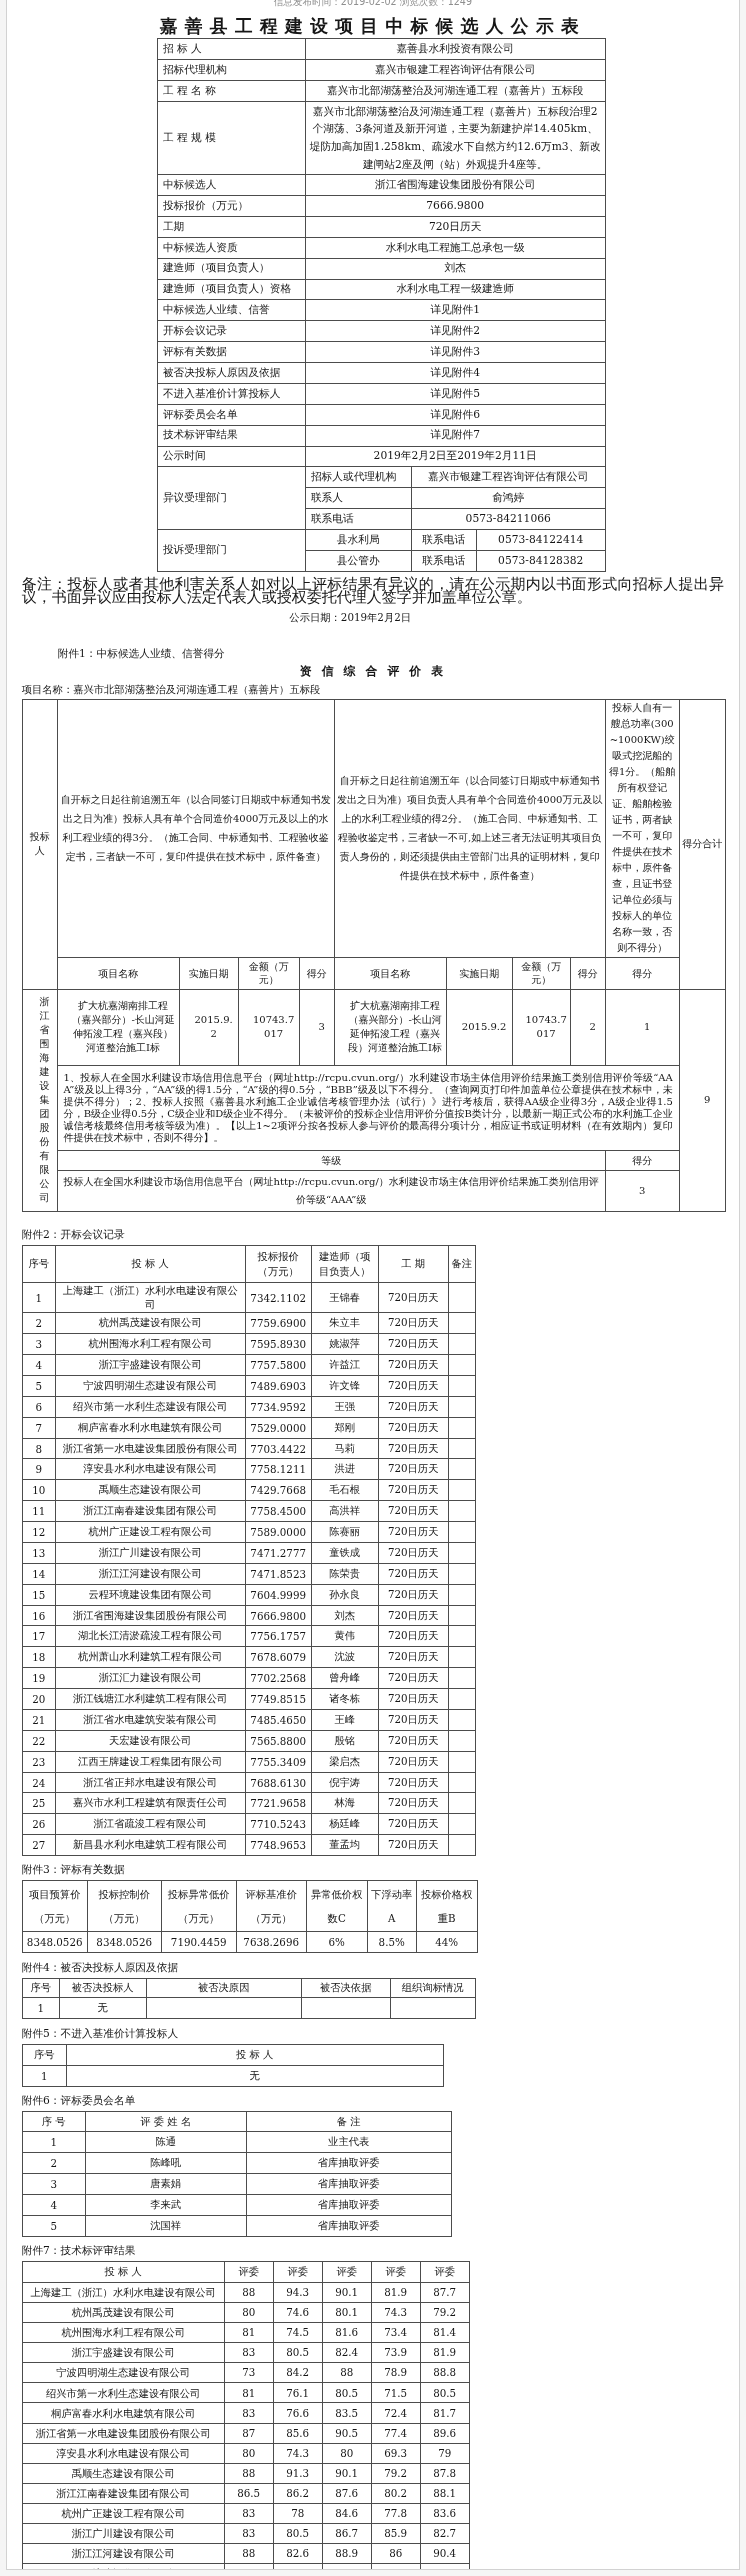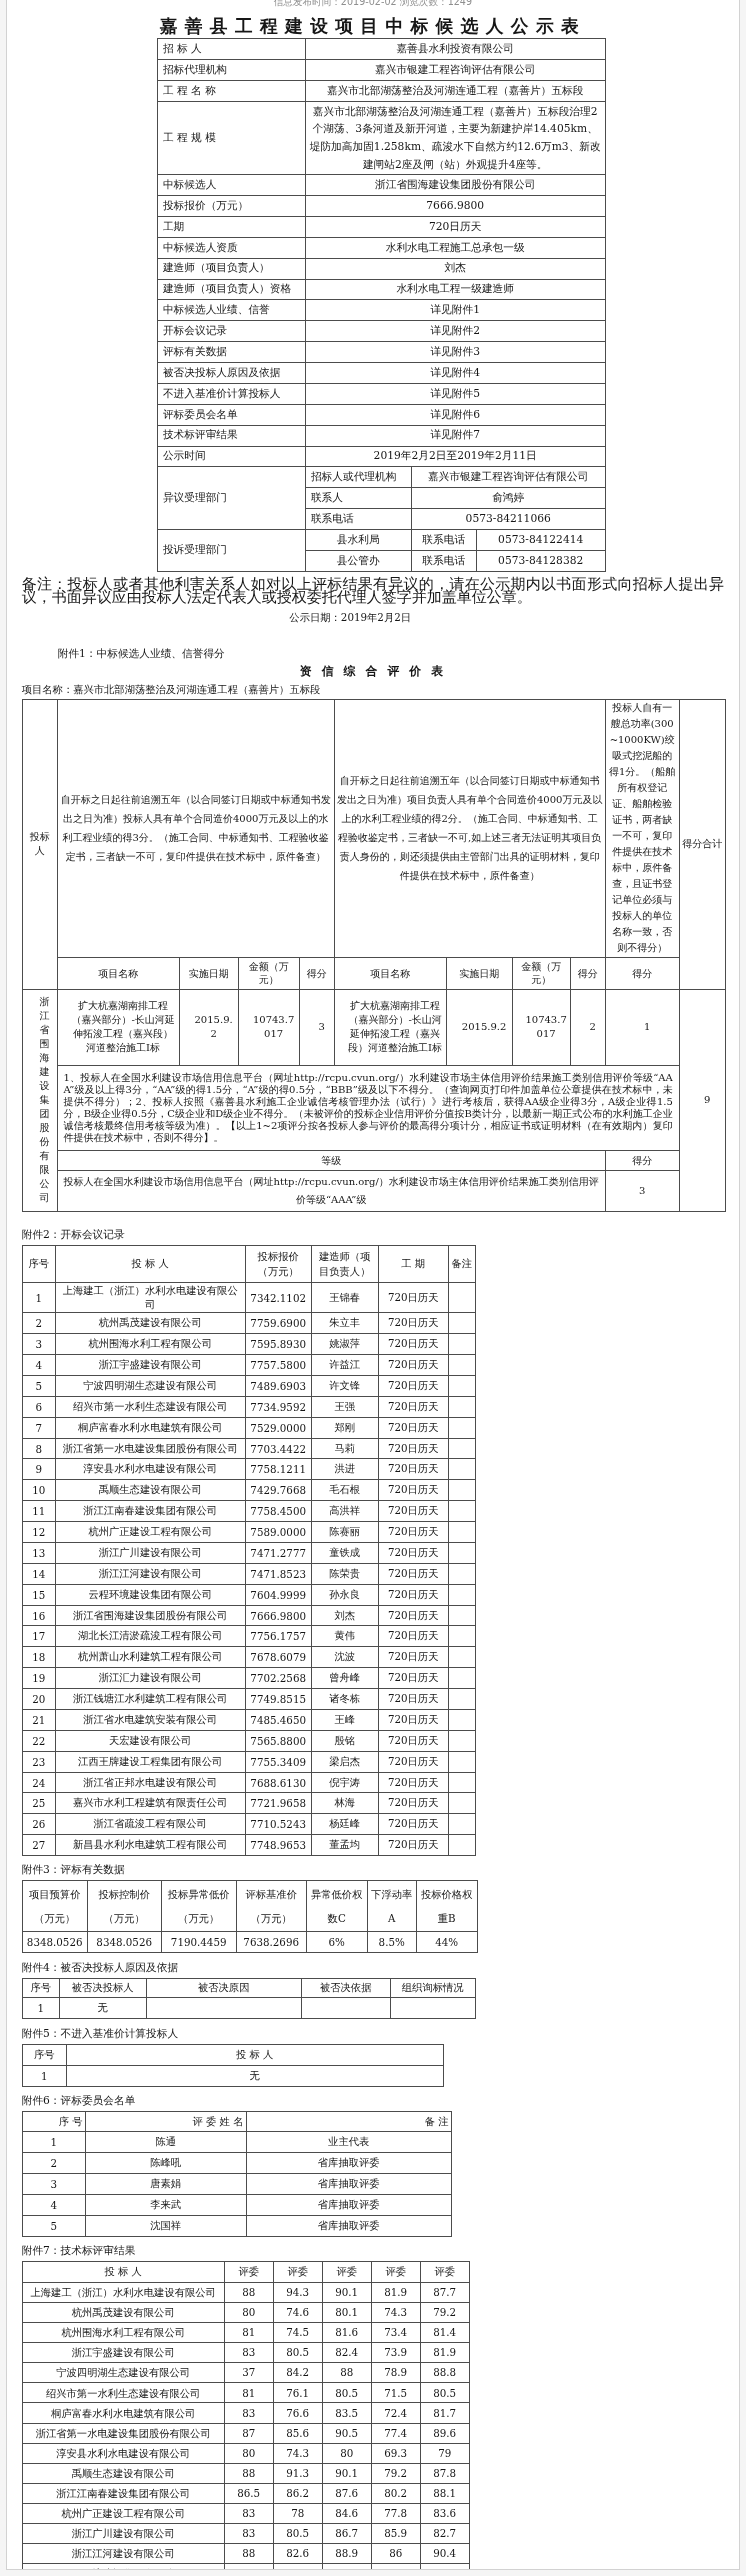--- a/index.html
+++ b/index.html
@@ -37,21 +37,21 @@
   .credit-row td{height:81px;line-height:12px;text-align:justify;padding:1.5px 5.9px;}
   .grade-head-row td{height:17.7px;}
   .grade-row td{height:38px;line-height:17.7px;}
   .bidder-cell{line-height:19px;}
   
   .att2-tbl{width:454px;} .att2-tbl th{height:35px;line-height:14.8px;}
   .att2-tbl td{height:18.5px;}
   .att3-tbl{width:454px;} .att3-tbl th{height:35px;line-height:24px;} .att3-tbl td{height:19px;}
   .att4-tbl{width:452px;} .att4-tbl th{height:17px;} .att4-tbl td{height:19px;}
   .att5-tbl{width:421px;} .att5-tbl th{height:18.5px;} .att5-tbl td{height:19px;}
-  .att6-tbl{width:429px;} .att6-tbl th{height:17.7px;text-align:right;} .att6-tbl td{height:18.5px;}
+  .att6-tbl{width:429px;} .att6-tbl th{height:17.7px;} .att6-tbl td{height:18.5px;}
   .att7-tbl{width:446px;} .att7-tbl th{height:18.5px;}
   .att7-tbl td{height:17.7px;line-height:14.8px;}
 </style>
 </head>
 <body>
 
 <div class="page">
 
   <div class="info-line">信息发布时间：2019-02-02 浏览次数：1249</div>
   <h1 class="doc-title">嘉善县工程建设项目中标候选人公示表</h1>
@@ -649,21 +649,21 @@
         <tr>
           <td>浙江宇盛建设有限公司</td>
           <td>83</td>
           <td>80.5</td>
           <td>82.4</td>
           <td>73.9</td>
           <td>81.9</td>
         </tr>
         <tr>
           <td>宁波四明湖生态建设有限公司</td>
-          <td>37</td>
+          <td>73</td>
           <td>84.2</td>
           <td>88</td>
           <td>78.9</td>
           <td>88.8</td>
         </tr>
         <tr>
           <td>绍兴市第一水利生态建设有限公司</td>
           <td>81</td>
           <td>76.1</td>
           <td>80.5</td>

